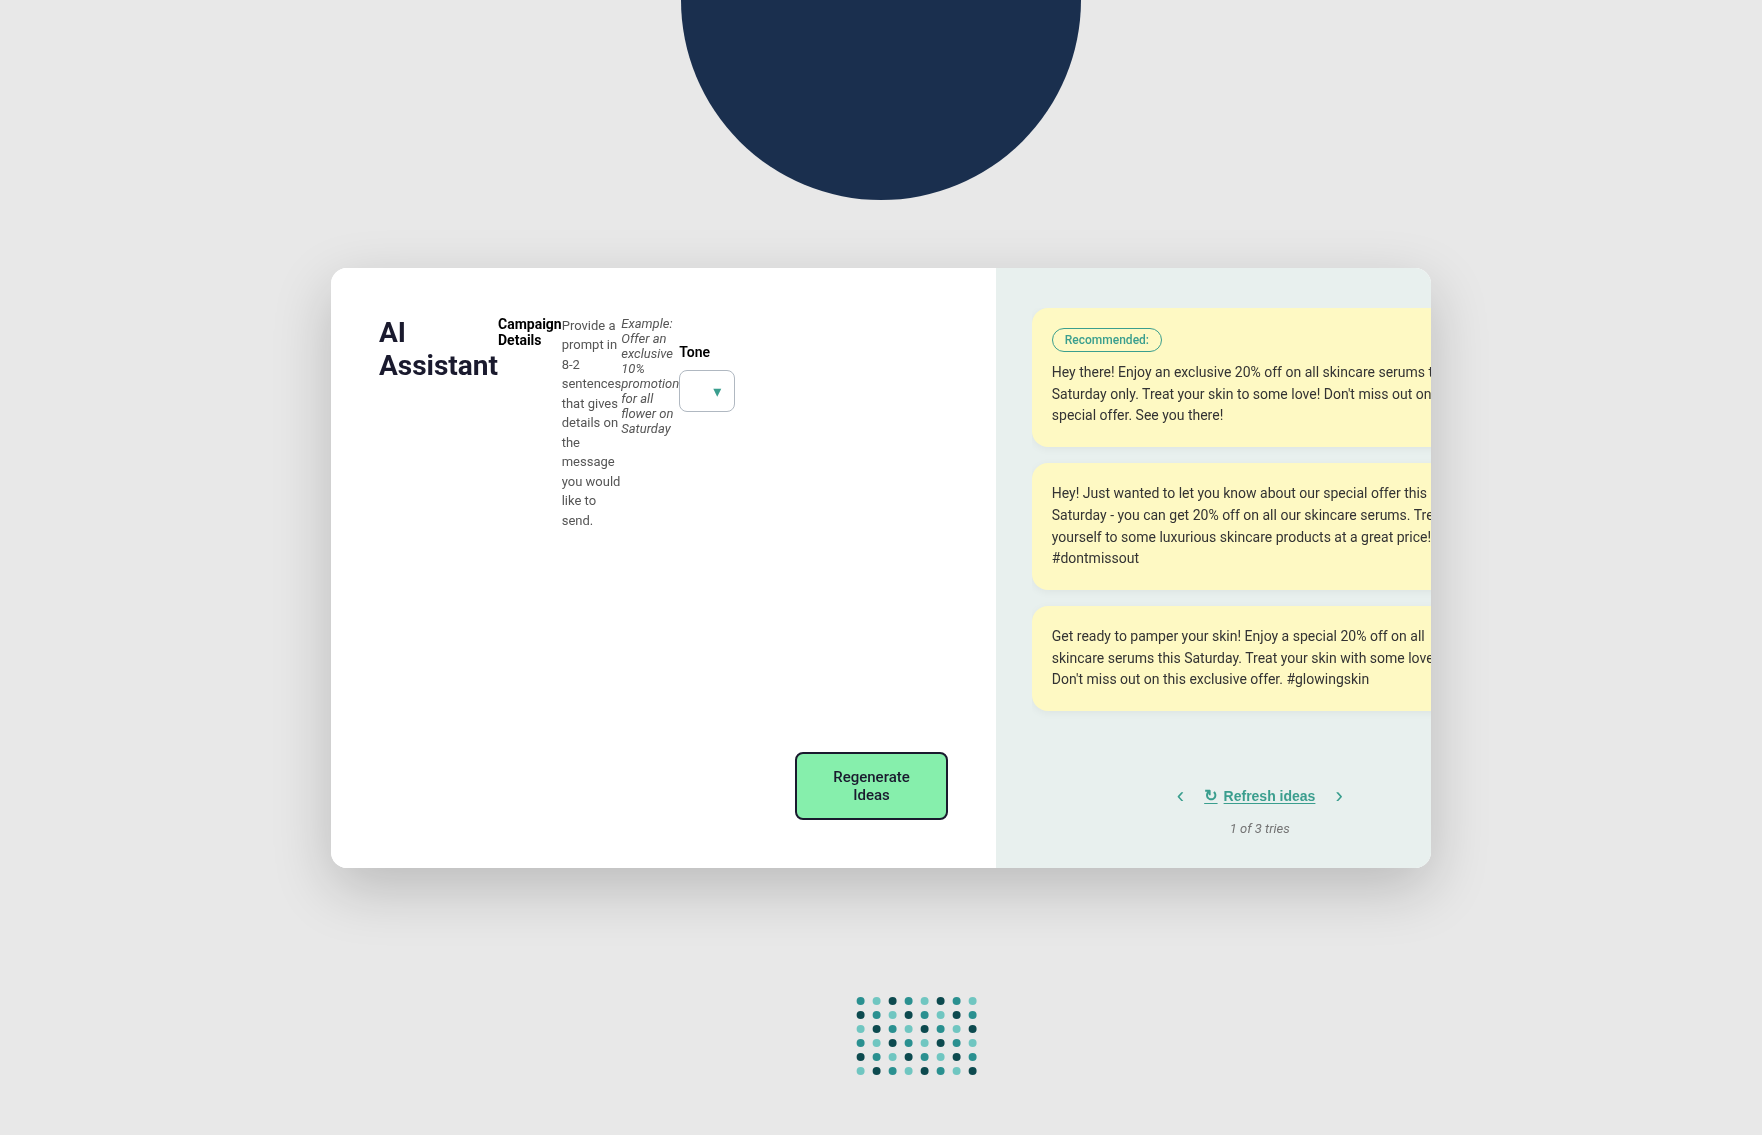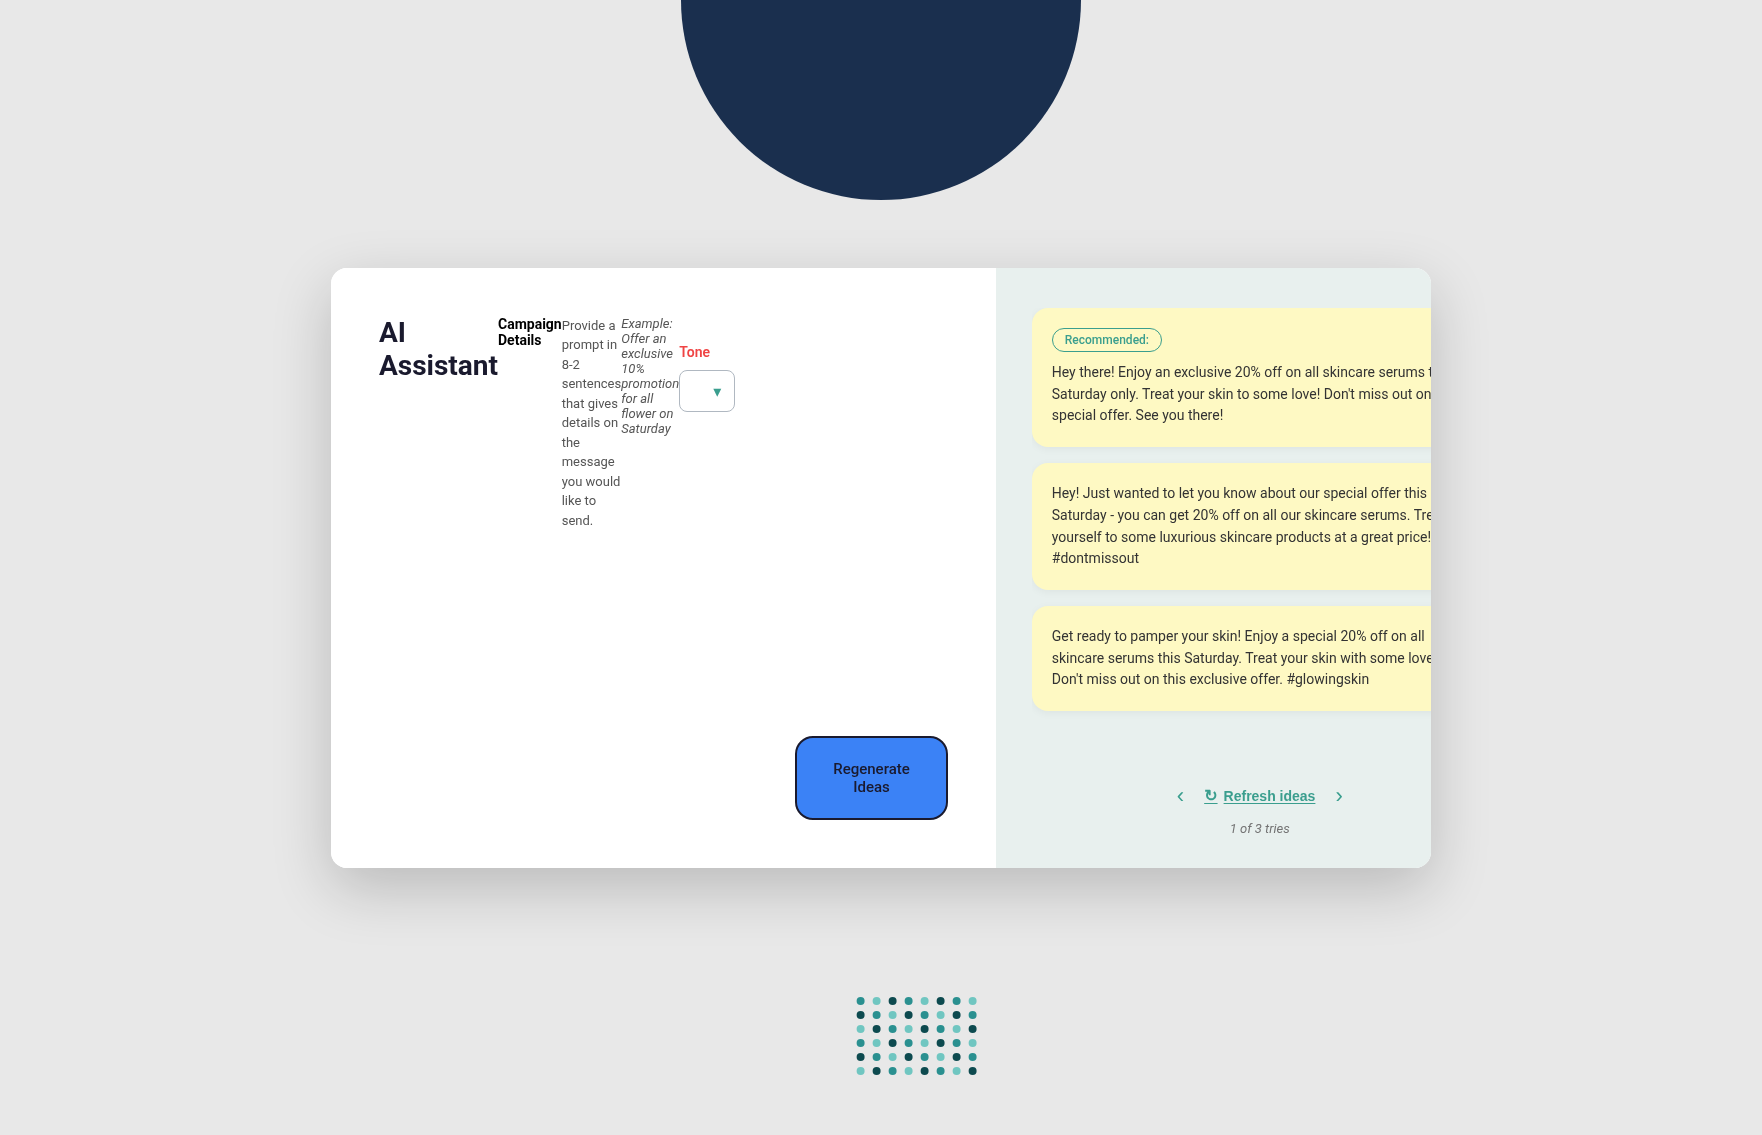--- a/index.html
+++ b/index.html
@@ -98,21 +98,21 @@
       line-height: 1.5;
     }
 
     .tone-section {
       margin-top: 28px;
     }
 
     .tone-label {
       font-size: 14px;
       font-weight: 600;
-      color: #ef4444;
+      color: #000000;
       margin-bottom: 10px;
     }
 
     .tone-select-wrapper {
       position: relative;
     }
 
     .tone-select {
       width: 100%;
       padding: 12px 40px 12px 14px;
@@ -134,24 +134,24 @@
       transform: translateY(-50%);
       color: #3a9e8e;
       pointer-events: none;
       font-size: 16px;
     }
 
     .regenerate-btn {
       margin-top: auto;
       align-self: flex-start;
       margin-left: 60px;
-      padding: 22px 36px;
+      padding: 14px 36px;
       border: 2px solid #1a1a2e;
-      border-radius: 18px;
-      background: #3b82f6;
+      border-radius: 8px;
+      background: #86efac;
       color: #1a1a2e;
       font-size: 15px;
       font-weight: 500;
       cursor: pointer;
       font-family: inherit;
       transition: background 0.15s;
     }
 
     
     .right-panel {

